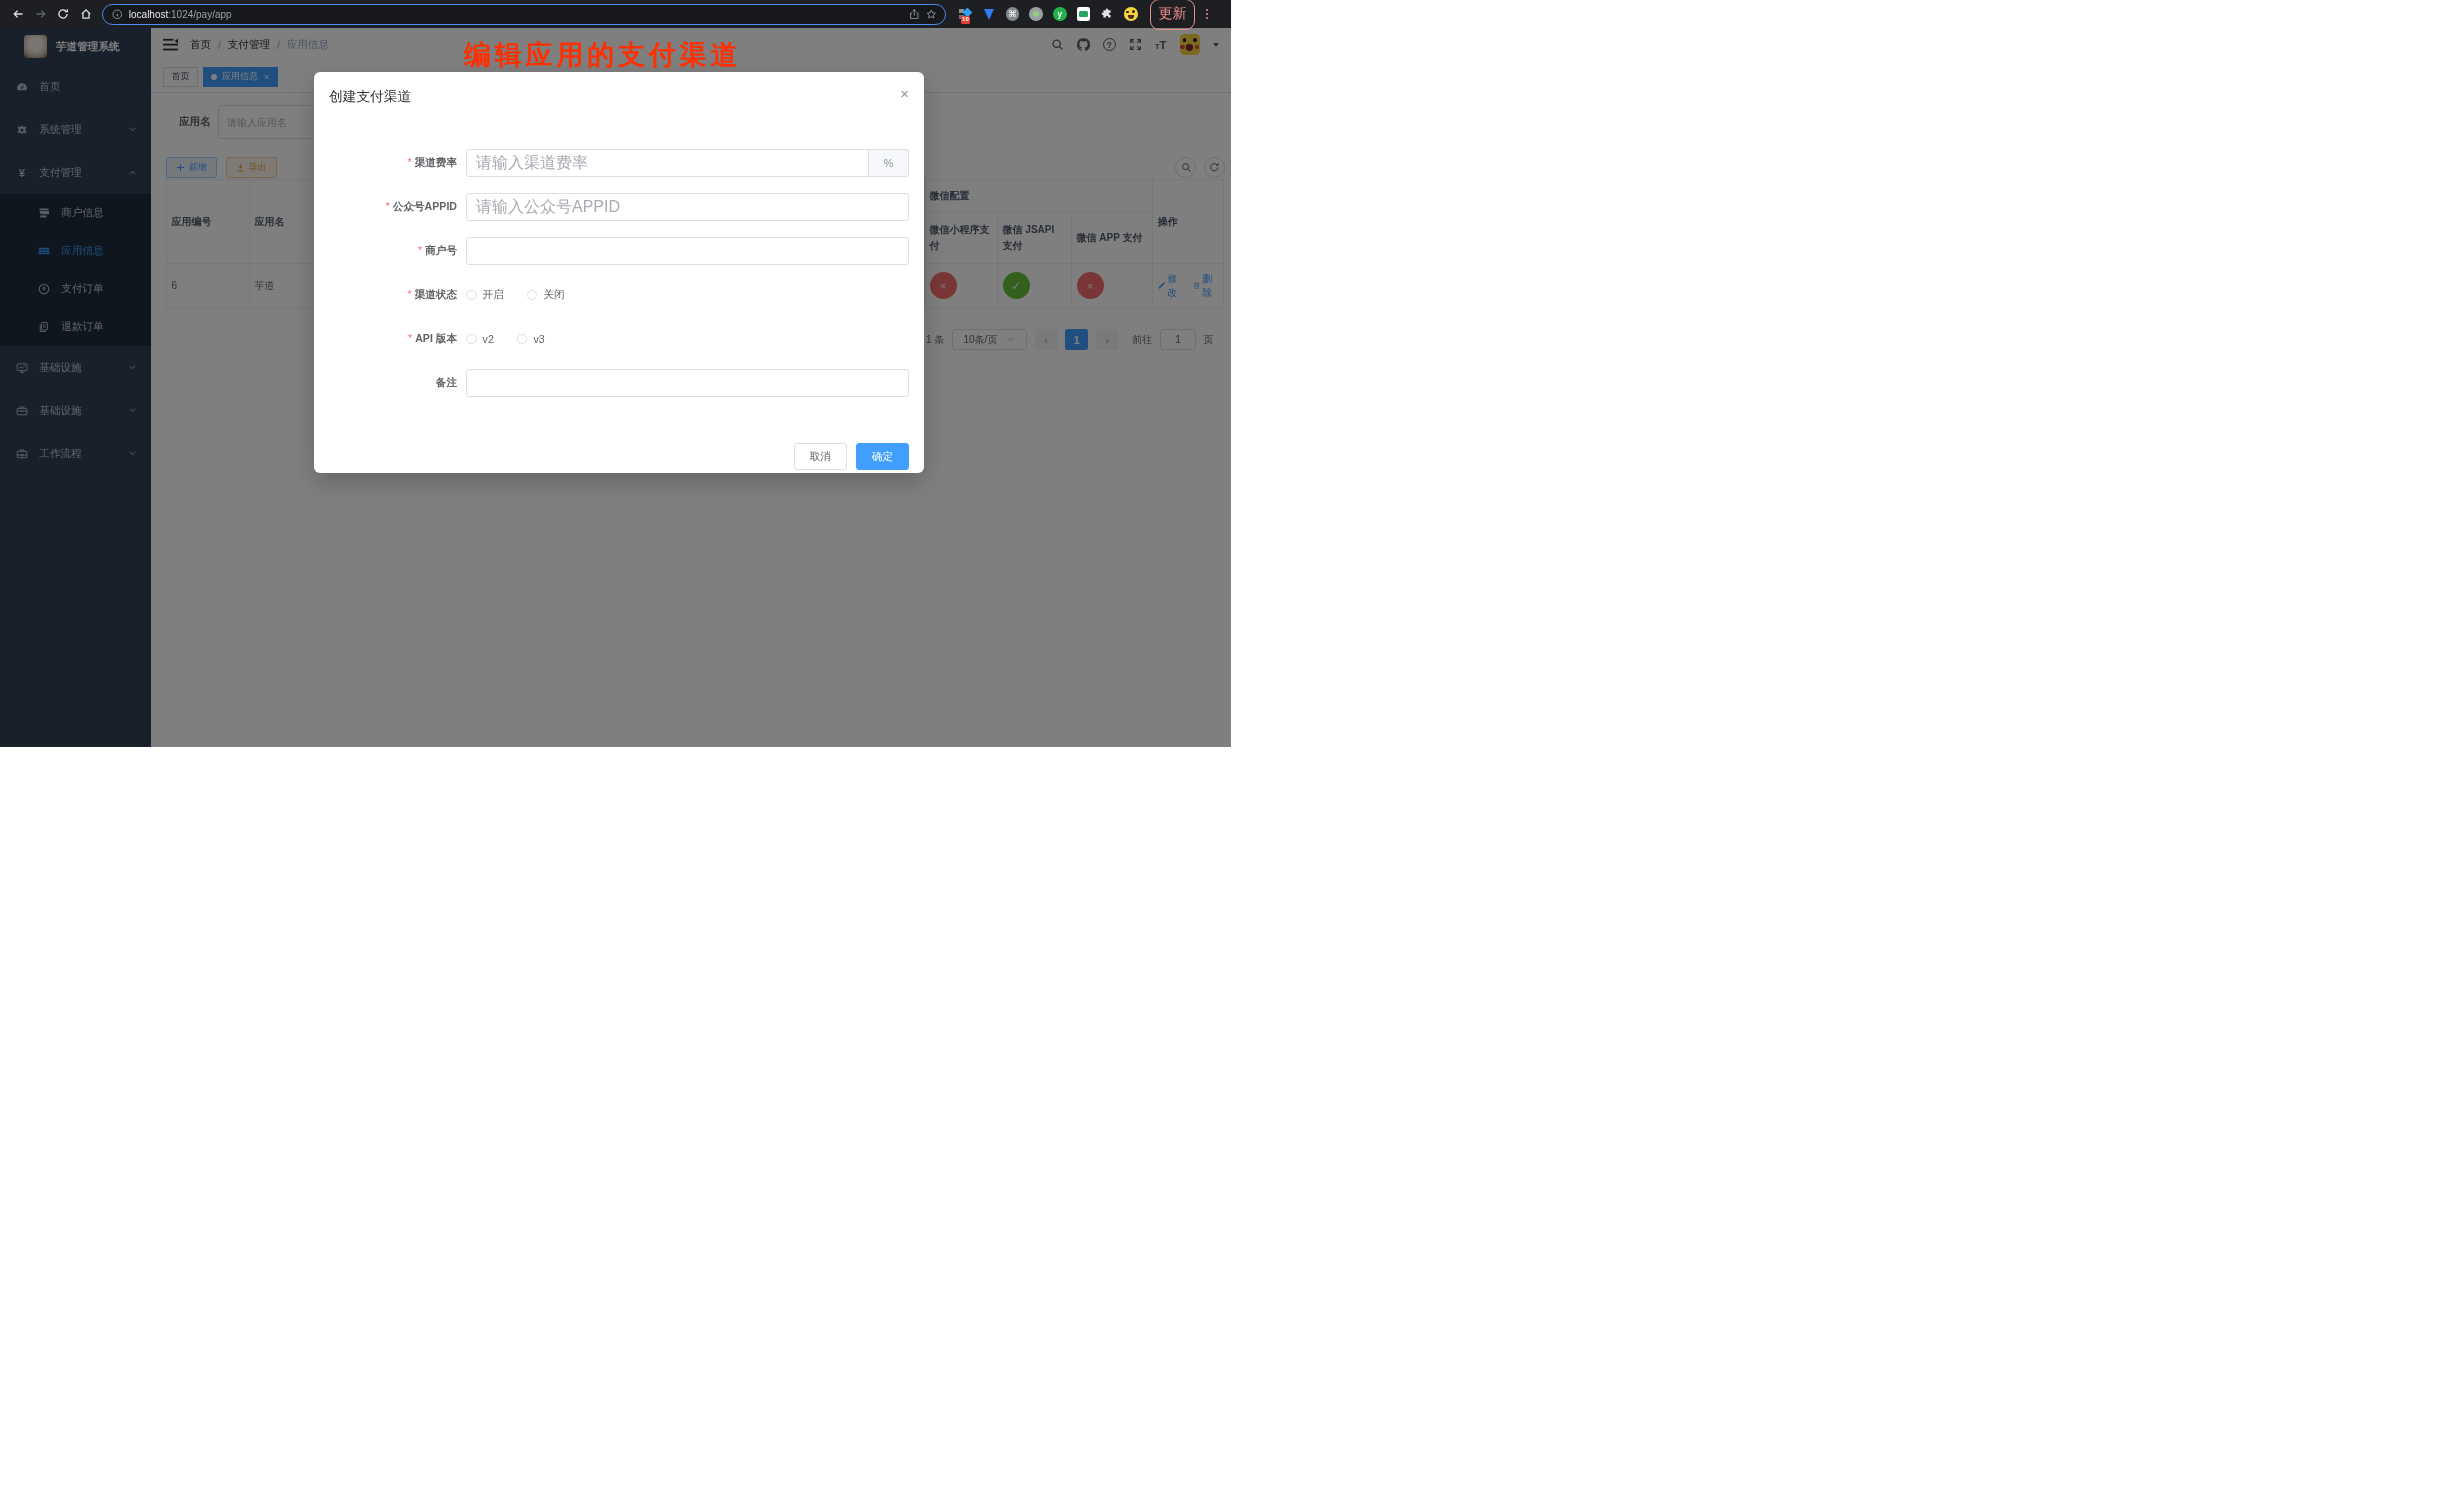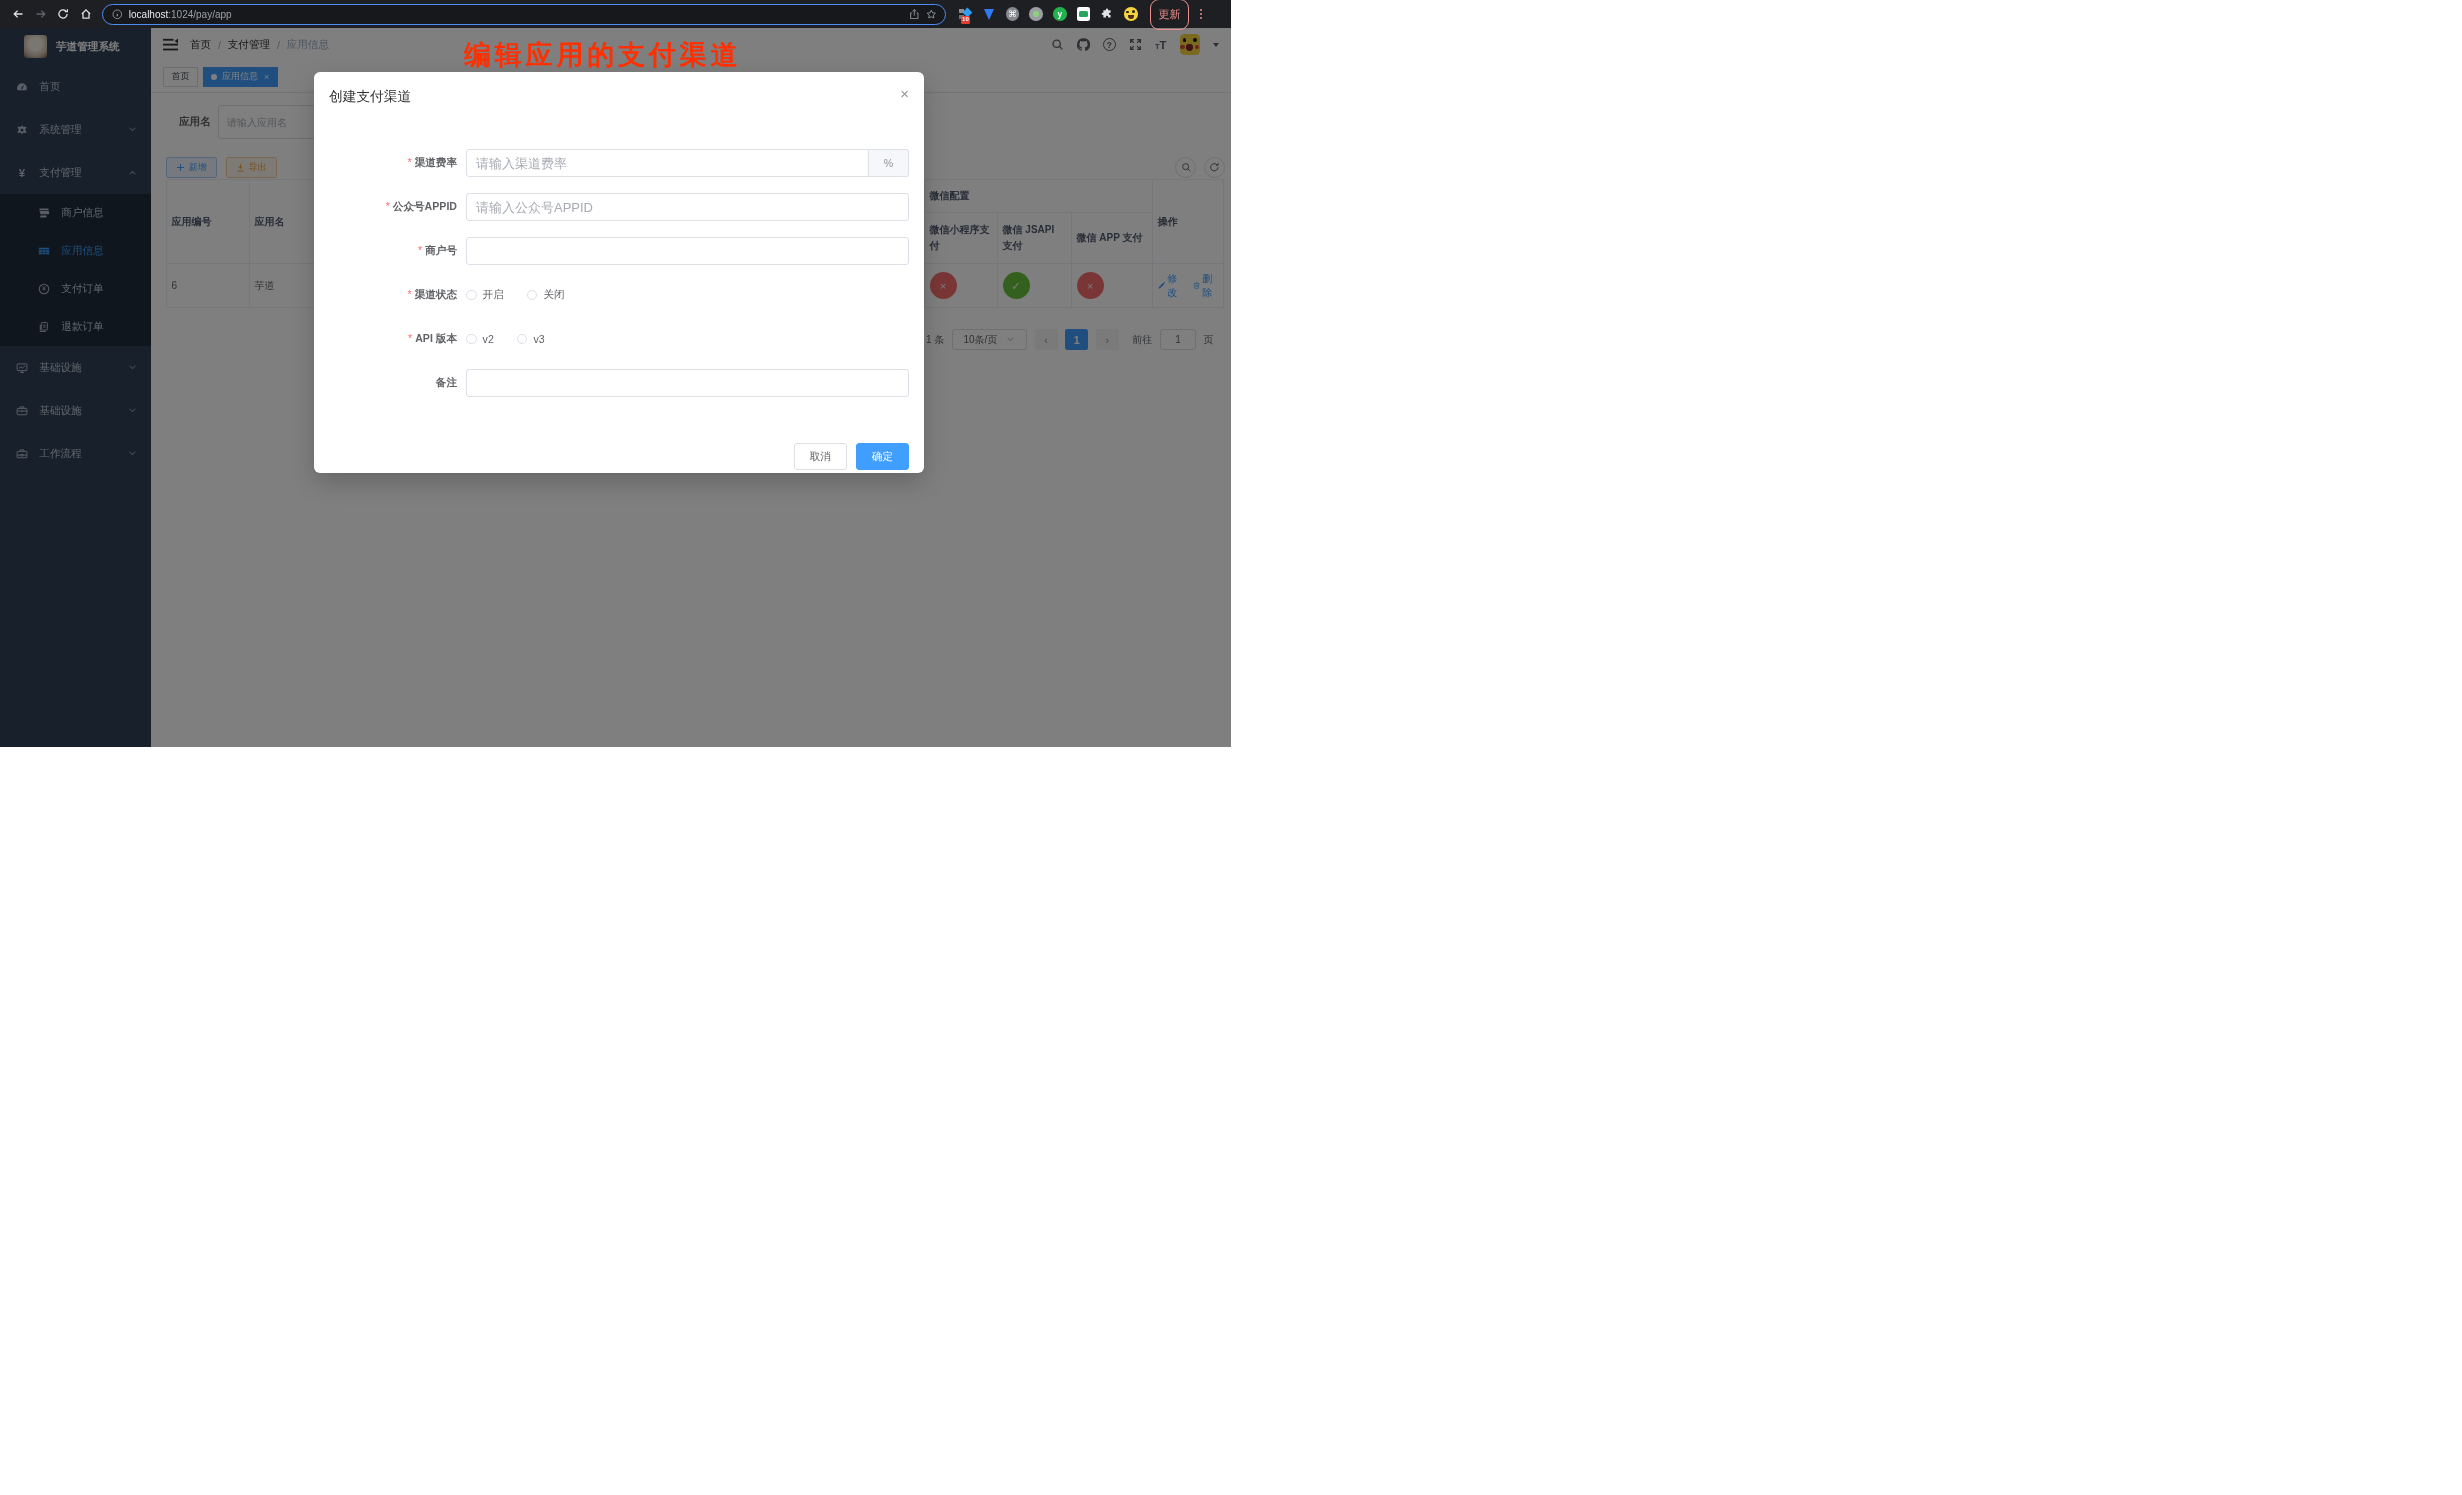--- a/index.html
+++ b/index.html
@@ -22,21 +22,21 @@
   .url-text .dim { color:#9aa0a6; }
   .url-spacer { flex:1; }
   .ext-row { display:flex; align-items:center; gap:10px; margin-left:10.6px; }
   .ext { position:relative; width:13.7px; height:13.7px; display:flex; align-items:center;
     justify-content:center; flex:0 0 auto; }
   .badge10 { position:absolute; bottom:-3px; left:2.3px; background:#e23f33; color:#fff;
     font-size:6px; font-weight:bold; border-radius:1.5px; padding:0 1.5px; line-height:7.6px; }
   .circ { border-radius:50%; width:13.7px; height:13.7px; display:flex; align-items:center;
     justify-content:center; }
   .update-pill { margin-left:10.6px; height:31px; padding:0 7.6px; border:1.1px solid #e9908d;
-    color:#ef8f8c; border-radius:9px; font-size:11px; display:flex; align-items:center; flex:0 0 auto;}
+    color:#ef8f8c; border-radius:9px; font-size:14px; display:flex; align-items:center; flex:0 0 auto;}
   .kebab { display:flex; flex-direction:column; gap:1.5px; margin-left:7.6px; padding:1.5px; }
   .kebab i { width:2.3px; height:2.3px; border-radius:50%; background:#ef8f8c; }
 
   
   .app { position:absolute; top:28px; left:0; width:1231px; height:719px; background:#f0f2f5; }
 
   
   .sidebar { position:absolute; top:0; left:0; width:151px; height:719px; background:#304156; }
   .logo-row { height:37px; display:flex; align-items:center; padding-left:24px; gap:9px; }
   .logo-avatar { width:23px; height:23px; border-radius:3px;
@@ -139,21 +139,21 @@
     box-shadow:0 9px 24px rgba(0,0,0,.2); }
   .modal-title { font-size:13.7px; color:#303133; line-height:19px; }
   .modal-close { position:absolute; top:13.7px; right:15px; color:#909399; font-size:15px;
     line-height:1; cursor:pointer; }
   .mform { margin-top:43px; }
   .frow { display:flex; align-items:center; height:28px; margin-bottom:16px; }
   .flabel { flex:0 0 128px; text-align:right; font-size:10.6px; font-weight:bold;
     color:#606266; padding-right:0; }
   .flabel .req { color:#f56c6c; margin-right:3px; font-weight:normal; }
   .fctrl { flex:1; margin-left:9px; display:flex; align-items:center; }
-  .fctrl .el-input { width:100%; height:28px; font-size:13px; padding:0 9px; }
+  .fctrl .el-input { width:100%; height:28px; font-size:16px; padding:0 9px; }
   .igroup { display:flex; width:100%; }
   .igroup .el-input { border-radius:3px 0 0 3px; }
   .iappend { flex:0 0 40px; background:#f5f7fa; border:0.8px solid #dcdfe6; border-left:none;
     border-radius:0 3px 3px 0; display:flex; align-items:center; justify-content:center;
     color:#909399; font-size:10.6px; }
   .rgroup { display:flex; gap:23px; }
   .ritem { display:flex; align-items:center; gap:6px; font-size:10.6px; color:#606266; }
   .rdot { width:10.6px; height:10.6px; border:0.8px solid #dcdfe6; border-radius:50%;
     background:#fff; }
   .mfooter { display:flex; justify-content:flex-end; gap:9px; margin-top:46px; }

